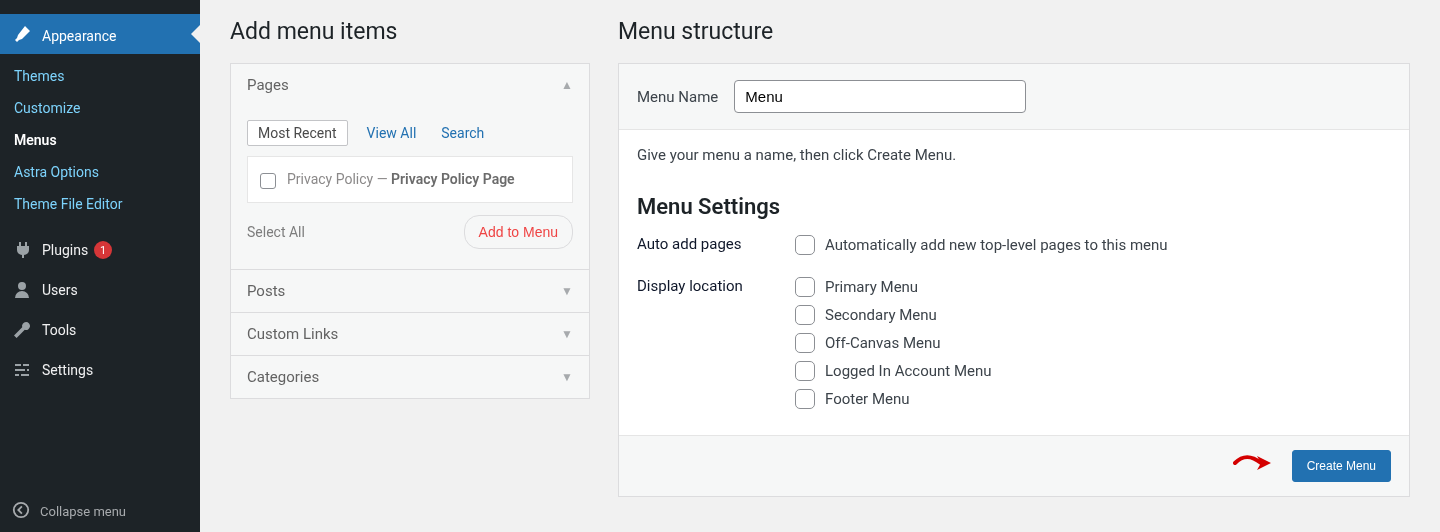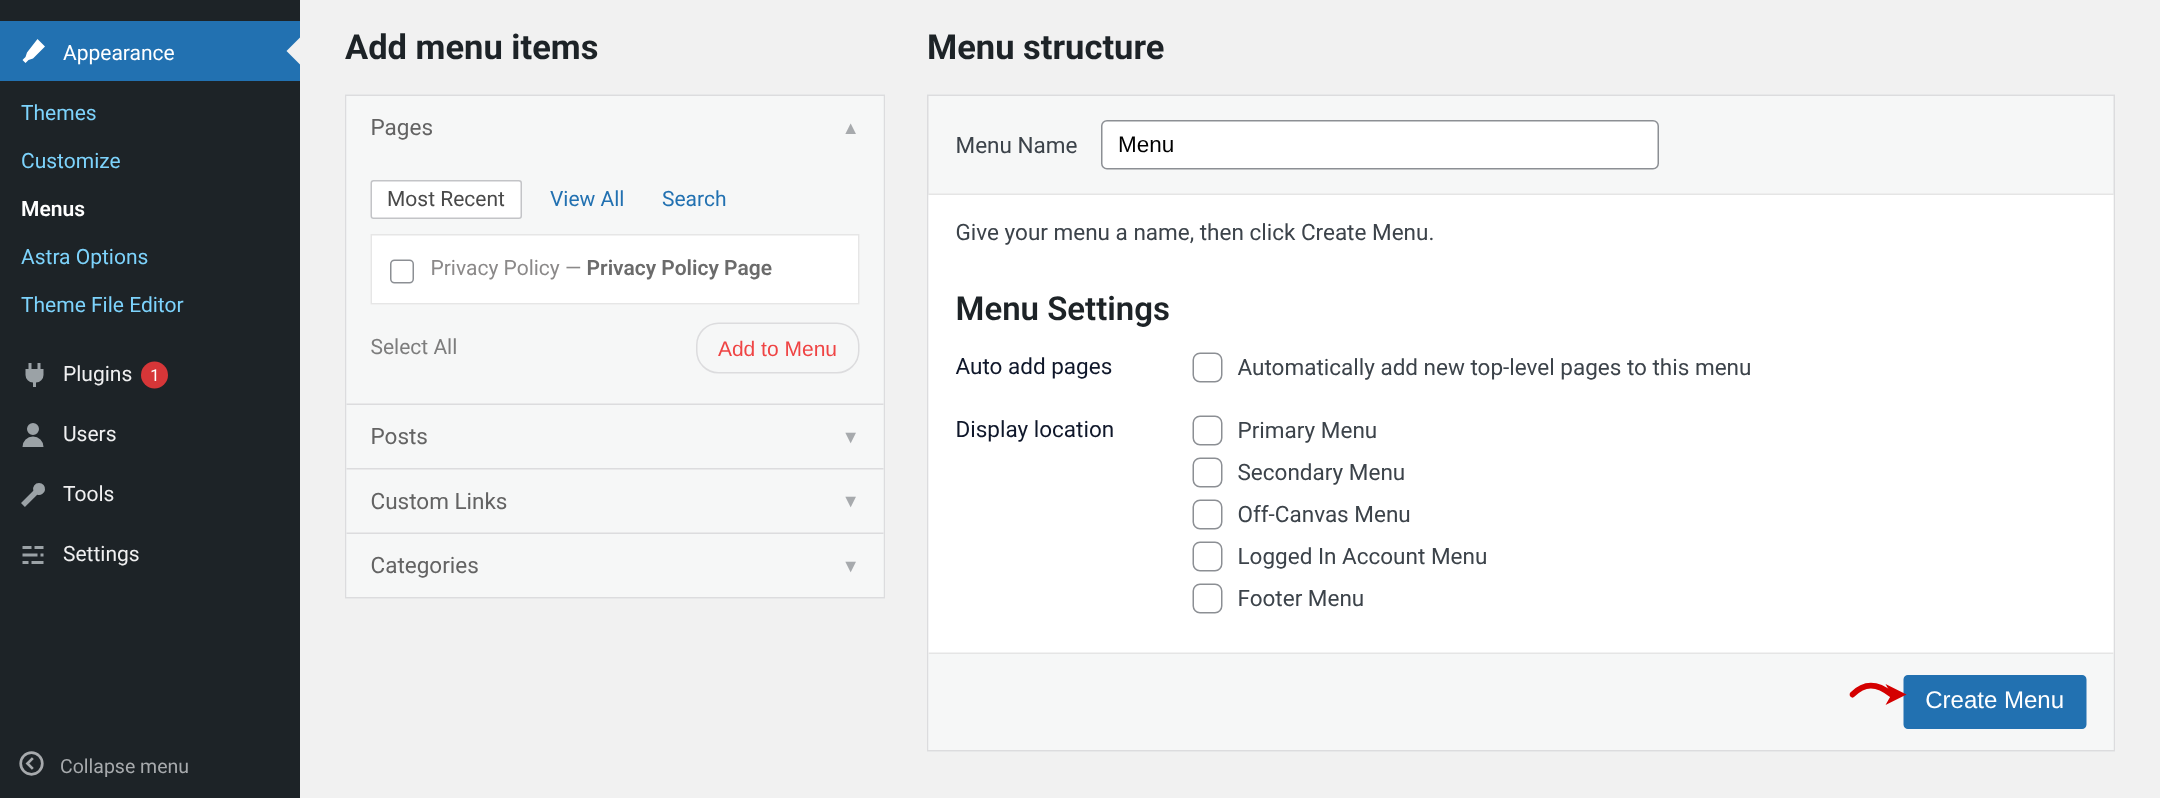--- a/index.html
+++ b/index.html
@@ -69,21 +69,21 @@
 
   
   .main {
     flex:1;
     padding: 18px 30px 18px 30px;
     display:flex;
     gap: 28px;
   }
   h2.section-title {
     font-size: 23px;
-    font-weight: 700;
+    font-weight: 400;
     color:#1d2327;
     margin-bottom: 18px;
   }
   .left-col { width: 360px; }
   .right-col { flex:1; }
 
   
   .accordion {
     border:1px solid #dcdcde;
     background:#f6f7f7;
@@ -142,21 +142,21 @@
   
   .panel {
     border:1px solid #dcdcde; background:#f6f7f7;
   }
   .panel-top {
     padding:16px 18px; display:flex; align-items:center; gap:16px;
     border-bottom:1px solid #e5e5e5;
   }
   .panel-top label { font-size:15px; color:#3c434a;}
   .panel-top input[type=text]{
-    width:372px; padding:7px 10px; font-size:15px;
+    width:292px; padding:7px 10px; font-size:15px;
     border:1px solid #8c8f94; border-radius:4px; background:#fff;
   }
   .panel-body {
     background:#fff; padding:16px 18px 4px 18px;
     border-bottom:1px solid #e5e5e5;
   }
   .hint { color:#3c434a; font-size:15px; }
   .settings-title {
     font-size:22px; font-weight:600; color:#1d2327;
     margin:30px 0 16px 0;
@@ -167,21 +167,21 @@
   .settings-row .opts .opt { display:flex; align-items:center; gap:10px; margin-bottom:8px; color:#3c434a;}
   .chk {
     width:20px; height:20px; border:1px solid #8c8f94; border-radius:5px; background:#fff; appearance:none;
   }
   .panel-foot {
     display:flex; justify-content:flex-end; padding:14px 18px; background:#f6f7f7;
     position:relative;
   }
   .btn-primary {
     background:#2271b1; color:#fff; border:1px solid #2271b1;
-    padding:8px 14px; border-radius:3px; font-size:16px; cursor:pointer;
+    padding:8px 14px; border-radius:3px; font-size:12px; cursor:pointer;
   }
   .arrow-annot {
     position:absolute; right:136px; top:15px; width:40px; height:24px;
   }
 </style>
 </head>
 <body>
 
 <div class="layout">
 

